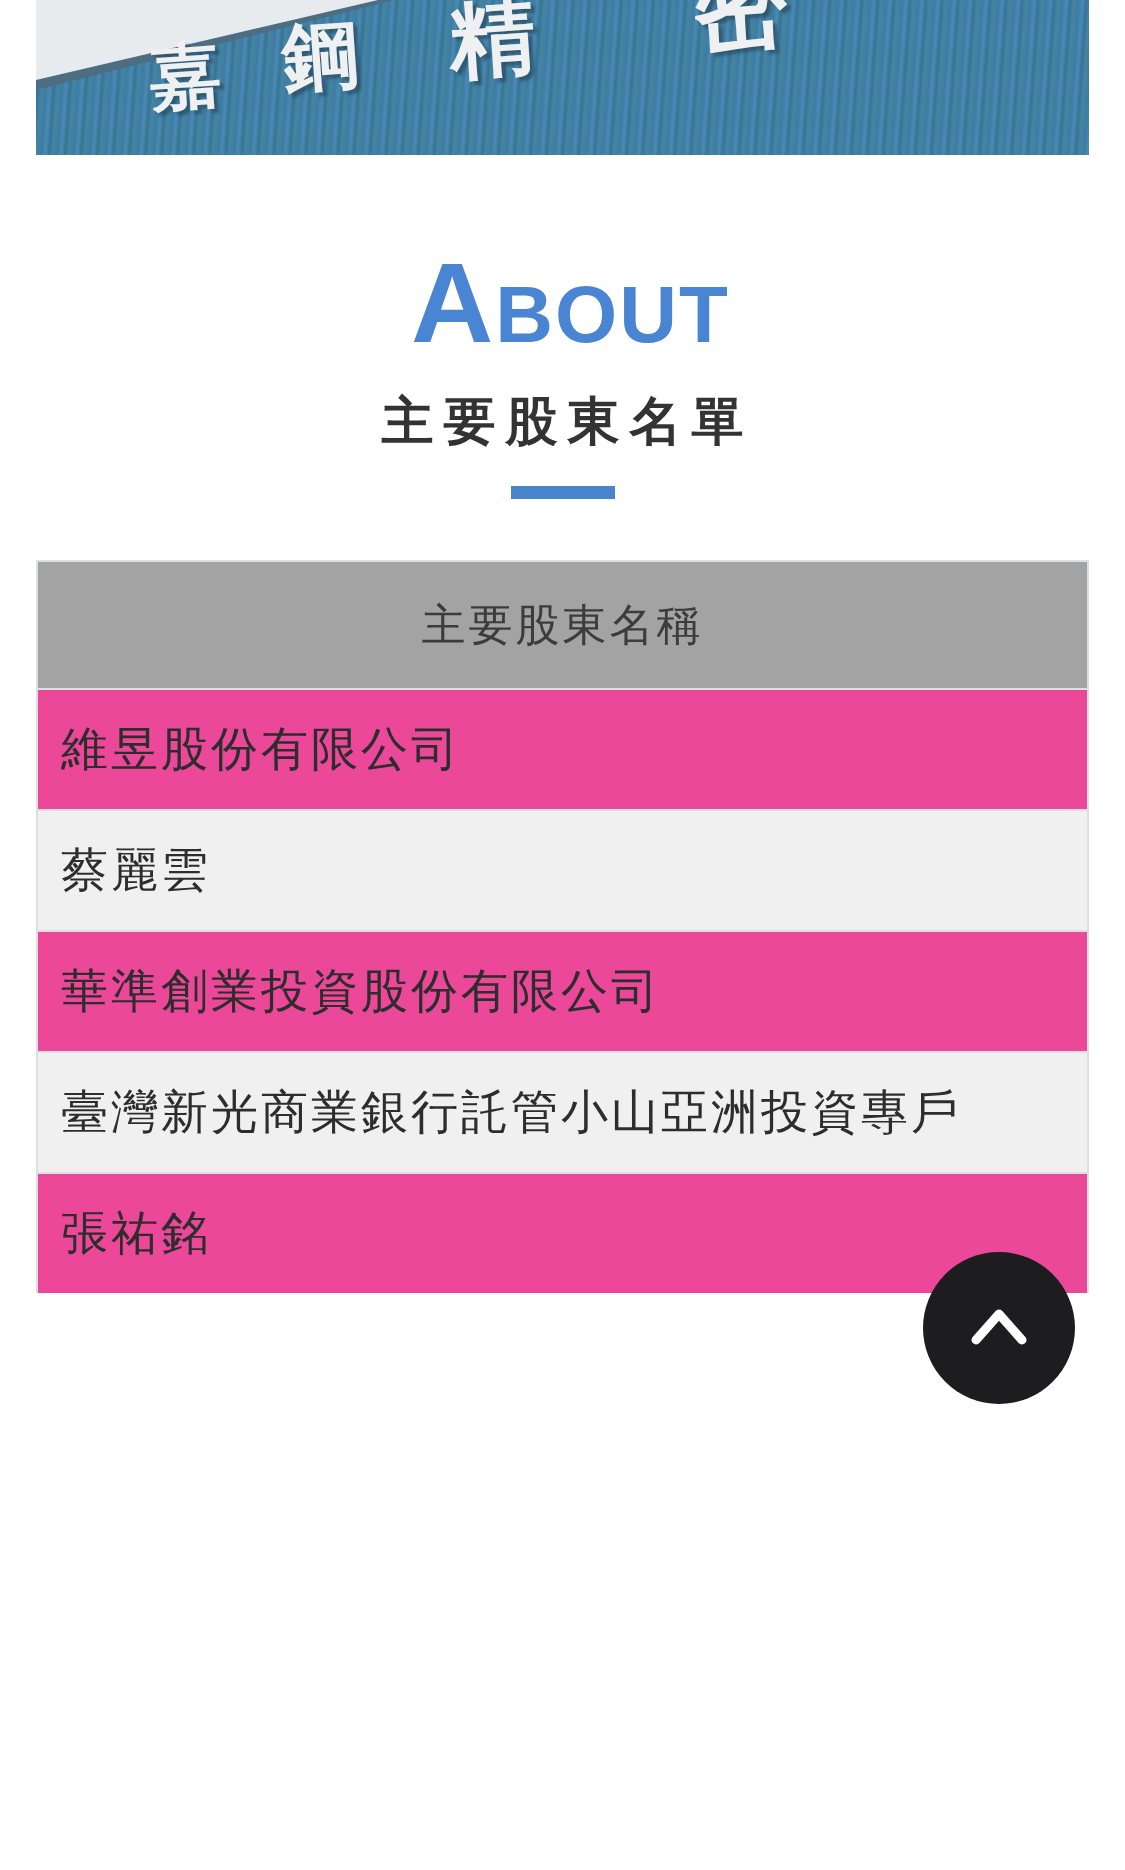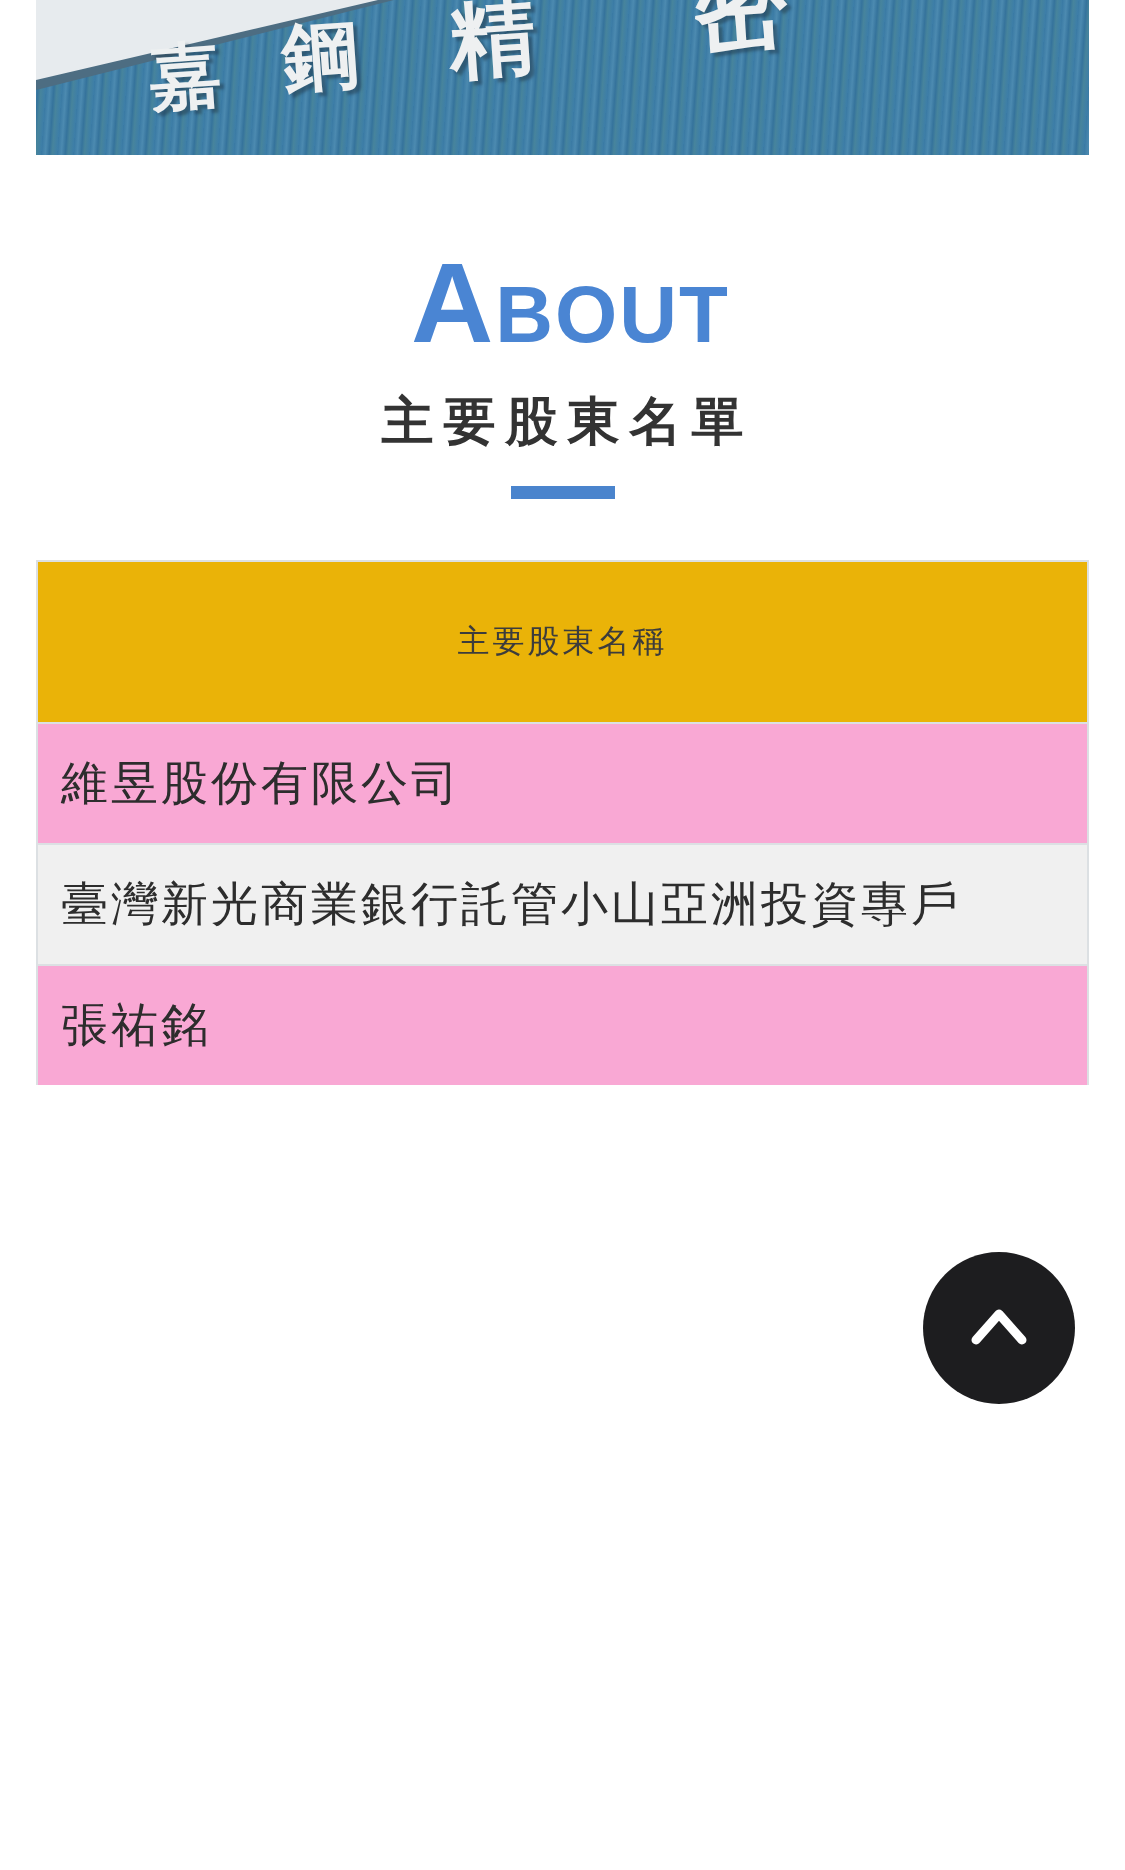--- a/index.html
+++ b/index.html
@@ -58,30 +58,30 @@
   }
 
   
   .sh-table{
     position:absolute;top:560px;left:36px;width:1053px;
     box-sizing:border-box;
     border:2px solid #dce0e3;border-bottom:none;
     background:#ffffff;
   }
   .sh-table .thead{
-    height:160px;background:#eab308;
+    height:126px;background:#a3a3a3;
     display:flex;align-items:center;justify-content:center;
-    font-size:32px;letter-spacing:3px;color:#3c3c3c;
+    font-size:44px;letter-spacing:3px;color:#3c3c3c;
   }
   .sh-table .row{
     height:121px;border-top:2px solid #dce0e3;
     display:flex;align-items:center;
     padding-left:23px;box-sizing:border-box;
     font-size:47px;letter-spacing:3px;color:#2d2d2d;
-    white-space:nowrap;background:#f9a8d4;
+    white-space:nowrap;background:#ec4899;
   }
   .sh-table .row:nth-child(even){background:#f0f0f0;}
 
   
   .back-top{
     position:absolute;left:923px;top:1252px;width:152px;height:152px;
     border-radius:50%;background:#1d1d1f;border:none;padding:0;
     display:flex;align-items:center;justify-content:center;
     cursor:pointer;z-index:10;
   }
@@ -105,20 +105,26 @@
 
 <div class="title-underline"></div>
 
 <div class="sh-table">
   <div class="thead">主要股東名稱</div>
   <div>
       <div class="row">
       <span>維昱股份有限公司</span>
     </div>
       <div class="row">
+      <span>蔡麗雲</span>
+    </div>
+      <div class="row">
+      <span>華準創業投資股份有限公司</span>
+    </div>
+      <div class="row">
       <span>臺灣新光商業銀行託管小山亞洲投資專戶</span>
     </div>
       <div class="row">
       <span>張祐銘</span>
     </div>
     </div>
 </div>
 
 <button class="back-top">
   <span>

